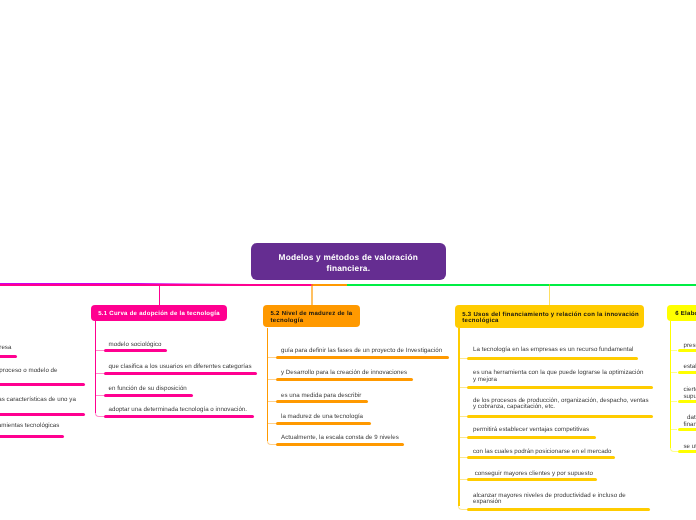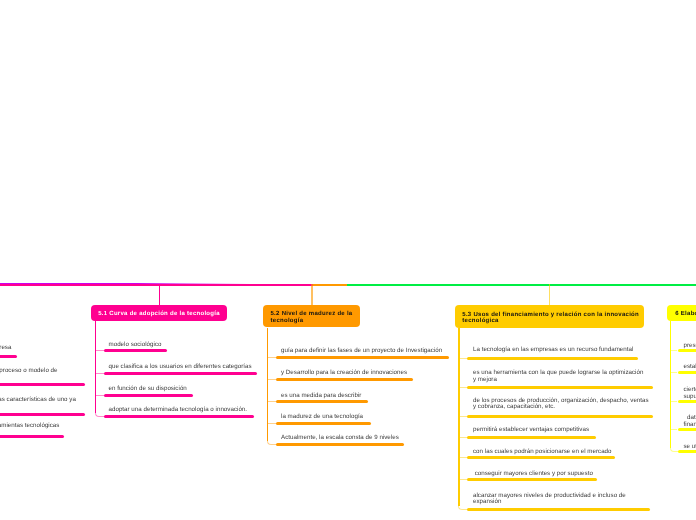--- a/index.html
+++ b/index.html
@@ -21,20 +21,24 @@
   .hline{position:absolute;height:1.5px;}
 </style>
 </head>
 <body>
 
 <div id="stage">
 <div class="hline" style="left:0px;top:283.1px;width:250px;height:1.5px;background:linear-gradient(to right,#CC00EE 0%,#CC00EE 55%,rgba(204,0,238,0.55) 72%,rgba(204,0,238,0.18) 90%,rgba(204,0,238,0) 100%);"></div>
 <div class="hline" style="left:0px;top:284.3px;width:314px;height:1.5px;background:#FF0090;"></div>
 <div class="hline" style="left:313px;top:284.3px;width:35px;height:1.5px;background:#FF9900;"></div>
 <div class="hline" style="left:347px;top:284.3px;width:349px;height:1.5px;background:#00EE44;"></div>
+<div class="node rootnode" style="left:250.6px;top:243.2px;width:195.4px;height:37.2px;background:#652D91;">
+      <span class="nlabel">Modelos y métodos de valoración
+financiera.</span>
+    </div>
 <div class="itxt" style="left:-24.9px;top:344.5px;">una empresa</div>
 <div class="ul" style="left:-20px;top:355.3px;width:36.7px;background:#FF0090;"></div>
 <div class="itxt" style="left:-9.3px;top:368px;">un proceso o modelo de</div>
 <div class="ul" style="left:-20px;top:383.3px;width:105px;background:#FF0090;"></div>
 <div class="itxt" style="left:-3.1px;top:396.8px;">las características de uno ya</div>
 <div class="ul" style="left:-20px;top:412.6px;width:104.8px;background:#FF0090;"></div>
 <div class="itxt" style="left:-13.3px;top:423.4px;">herramientas tecnológicas</div>
 <div class="ul" style="left:-20px;top:434.7px;width:84.2px;background:#FF0090;"></div>
 <div class="vline" style="left:159px;top:284.3px;height:21.1px;background:#FF0090;opacity:1;"></div>
 <div class="node bnode" style="left:90.8px;top:305px;width:136.4px;height:16px;background:#FF0090;padding-left:7px;padding-right:7px;justify-content:center;">

